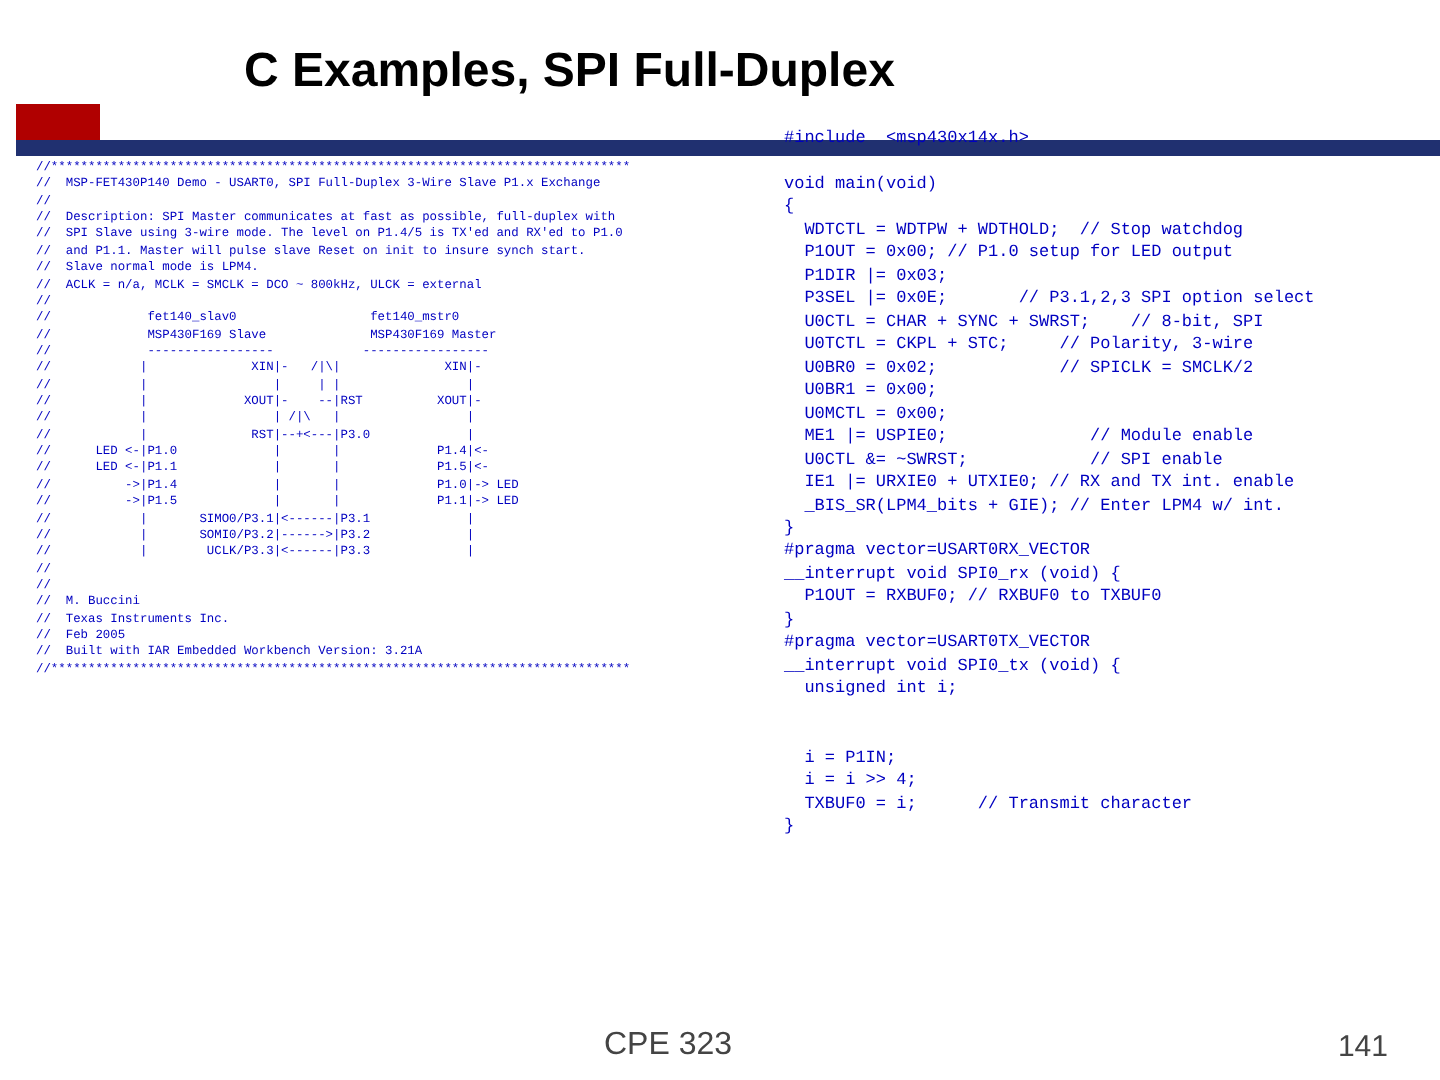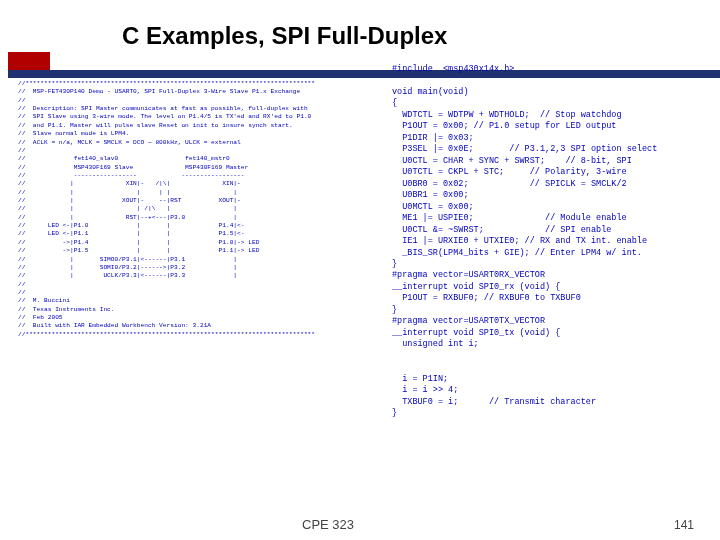--- a/index.html
+++ b/index.html
@@ -3,22 +3,22 @@
 <meta charset="utf-8">
 <style>
   * { margin: 0; padding: 4px; box-sizing: border-box; }
   html, body { width: 720px; height: 540px; background: #fff; font-family: Arial, sans-serif; overflow: hidden; }
   .slide { width: 720px; height: 540px; position: relative; background: #fff; }
   .title-bar { position: absolute; top: 10px; left: 110px; font-size: 24px; font-weight: bold; color: #000; }
   .red-block { position: absolute; top: 44px; left: 0; width: 42px; height: 18px; background: #b00000; }
   .blue-line { position: absolute; top: 62px; left: 0; width: 720px; height: 2px; background: #203070; }
   .left-code { position: absolute; top: 68px; left: 6px; width: 372px; color: #0000c0; font-family: "Courier New", monospace; font-size: 6.2px; line-height: 1.35; white-space: pre; }
   .right-code { position: absolute; top: 52px; left: 380px; width: 330px; color: #0000c0; font-family: "Courier New", monospace; font-size: 8.5px; line-height: 1.35; white-space: pre; }
-  .footer-left { position: absolute; bottom: 12px; left: 290px; font-size: 13px; color: #444; }
-  .footer-right { position: absolute; bottom: 12px; right: 30px; font-size: 12px; color: #444; }
+  .footer-left { position: absolute; bottom: 12px; left: 290px; font-size: 16px; color: #444; }
+  .footer-right { position: absolute; bottom: 12px; right: 30px; font-size: 15px; color: #444; }
 </style>
 </head>
 <body>
 
 <div class="slide">
   <div class="title-bar">C Examples, SPI Full-Duplex</div>
   <div class="red-block"></div>
   <div class="blue-line"></div>
   <pre class="left-code">//******************************************************************************
 //  MSP-FET430P140 Demo - USART0, SPI Full-Duplex 3-Wire Slave P1.x Exchange

